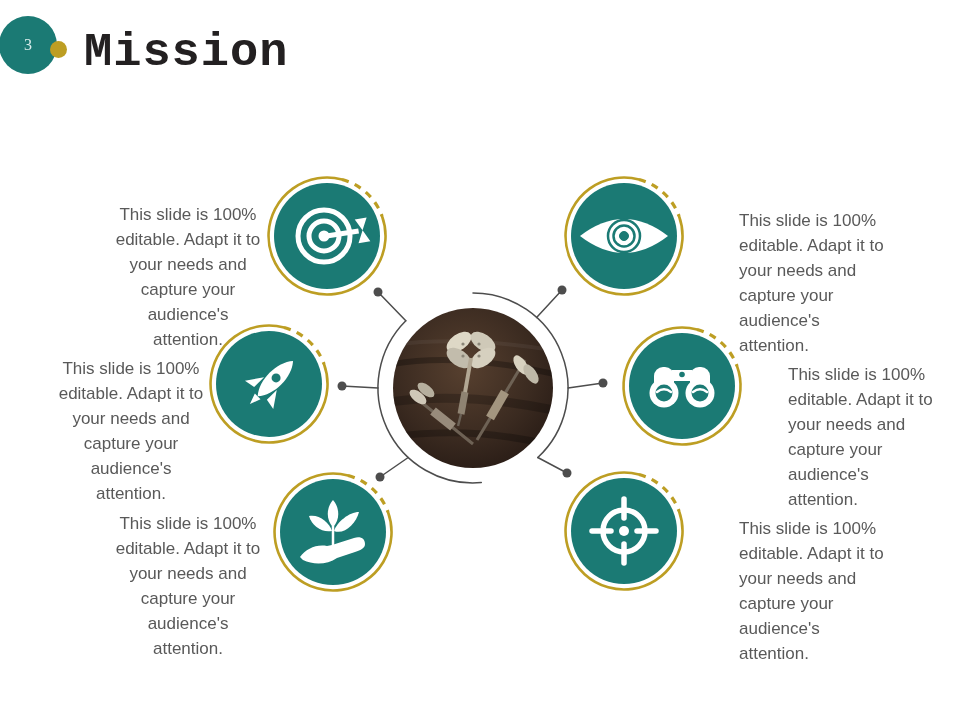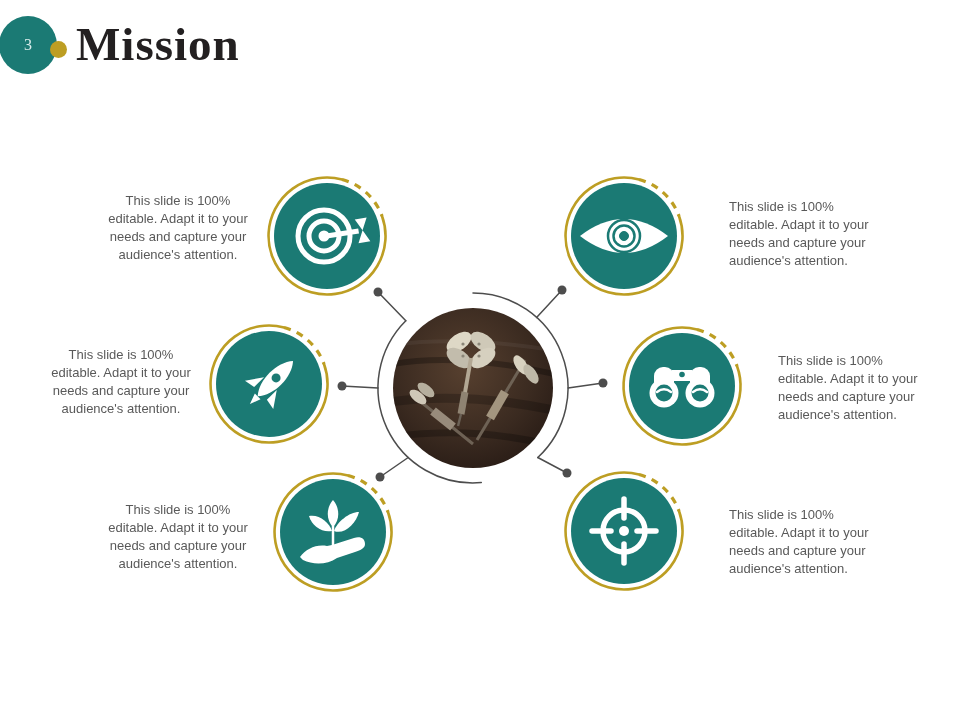--- a/index.html
+++ b/index.html
@@ -15,28 +15,28 @@
   .abs{position:absolute;}
 
   
   .num-circle{
     left:-1px;top:16px;width:58px;height:58px;border-radius:50%;
     background:var(--teal);display:flex;align-items:center;justify-content:center;
     color:#d9ecea;font-family:"Liberation Serif",serif;font-size:16px;
   }
   .gold-dot{left:50px;top:41px;width:17px;height:17px;border-radius:50%;background:var(--gold);}
   .slide-title{
-    left:76px;top:20px;margin:0;
-    font-family:Liberation Serif, serif;font-weight:700;font-size:47px;
+    left:76px;top:20px;margin:8px;
+    font-family:Liberation Mono, monospace;font-weight:700;font-size:47px;
     color:var(--title_text);letter-spacing:1px;line-height:1.05;
   }
 
   
   .text-block{
-    width:152px;font-size:13px;line-height:18px;color:var(--body_text);margin:0;
+    width:152px;font-size:17px;line-height:25px;color:var(--body_text);margin:10px;
   }
   .t-center{text-align:center;}
   .t-left{text-align:left;}
   #tb-0{left:102px;top:192px;}
   #tb-1{left:45px; top:346px;}
   #tb-2{left:102px;top:501px;}
   #tb-3{left:729px;top:198px;}
   #tb-4{left:778px;top:352px;}
   #tb-5{left:729px;top:506px;}
 

